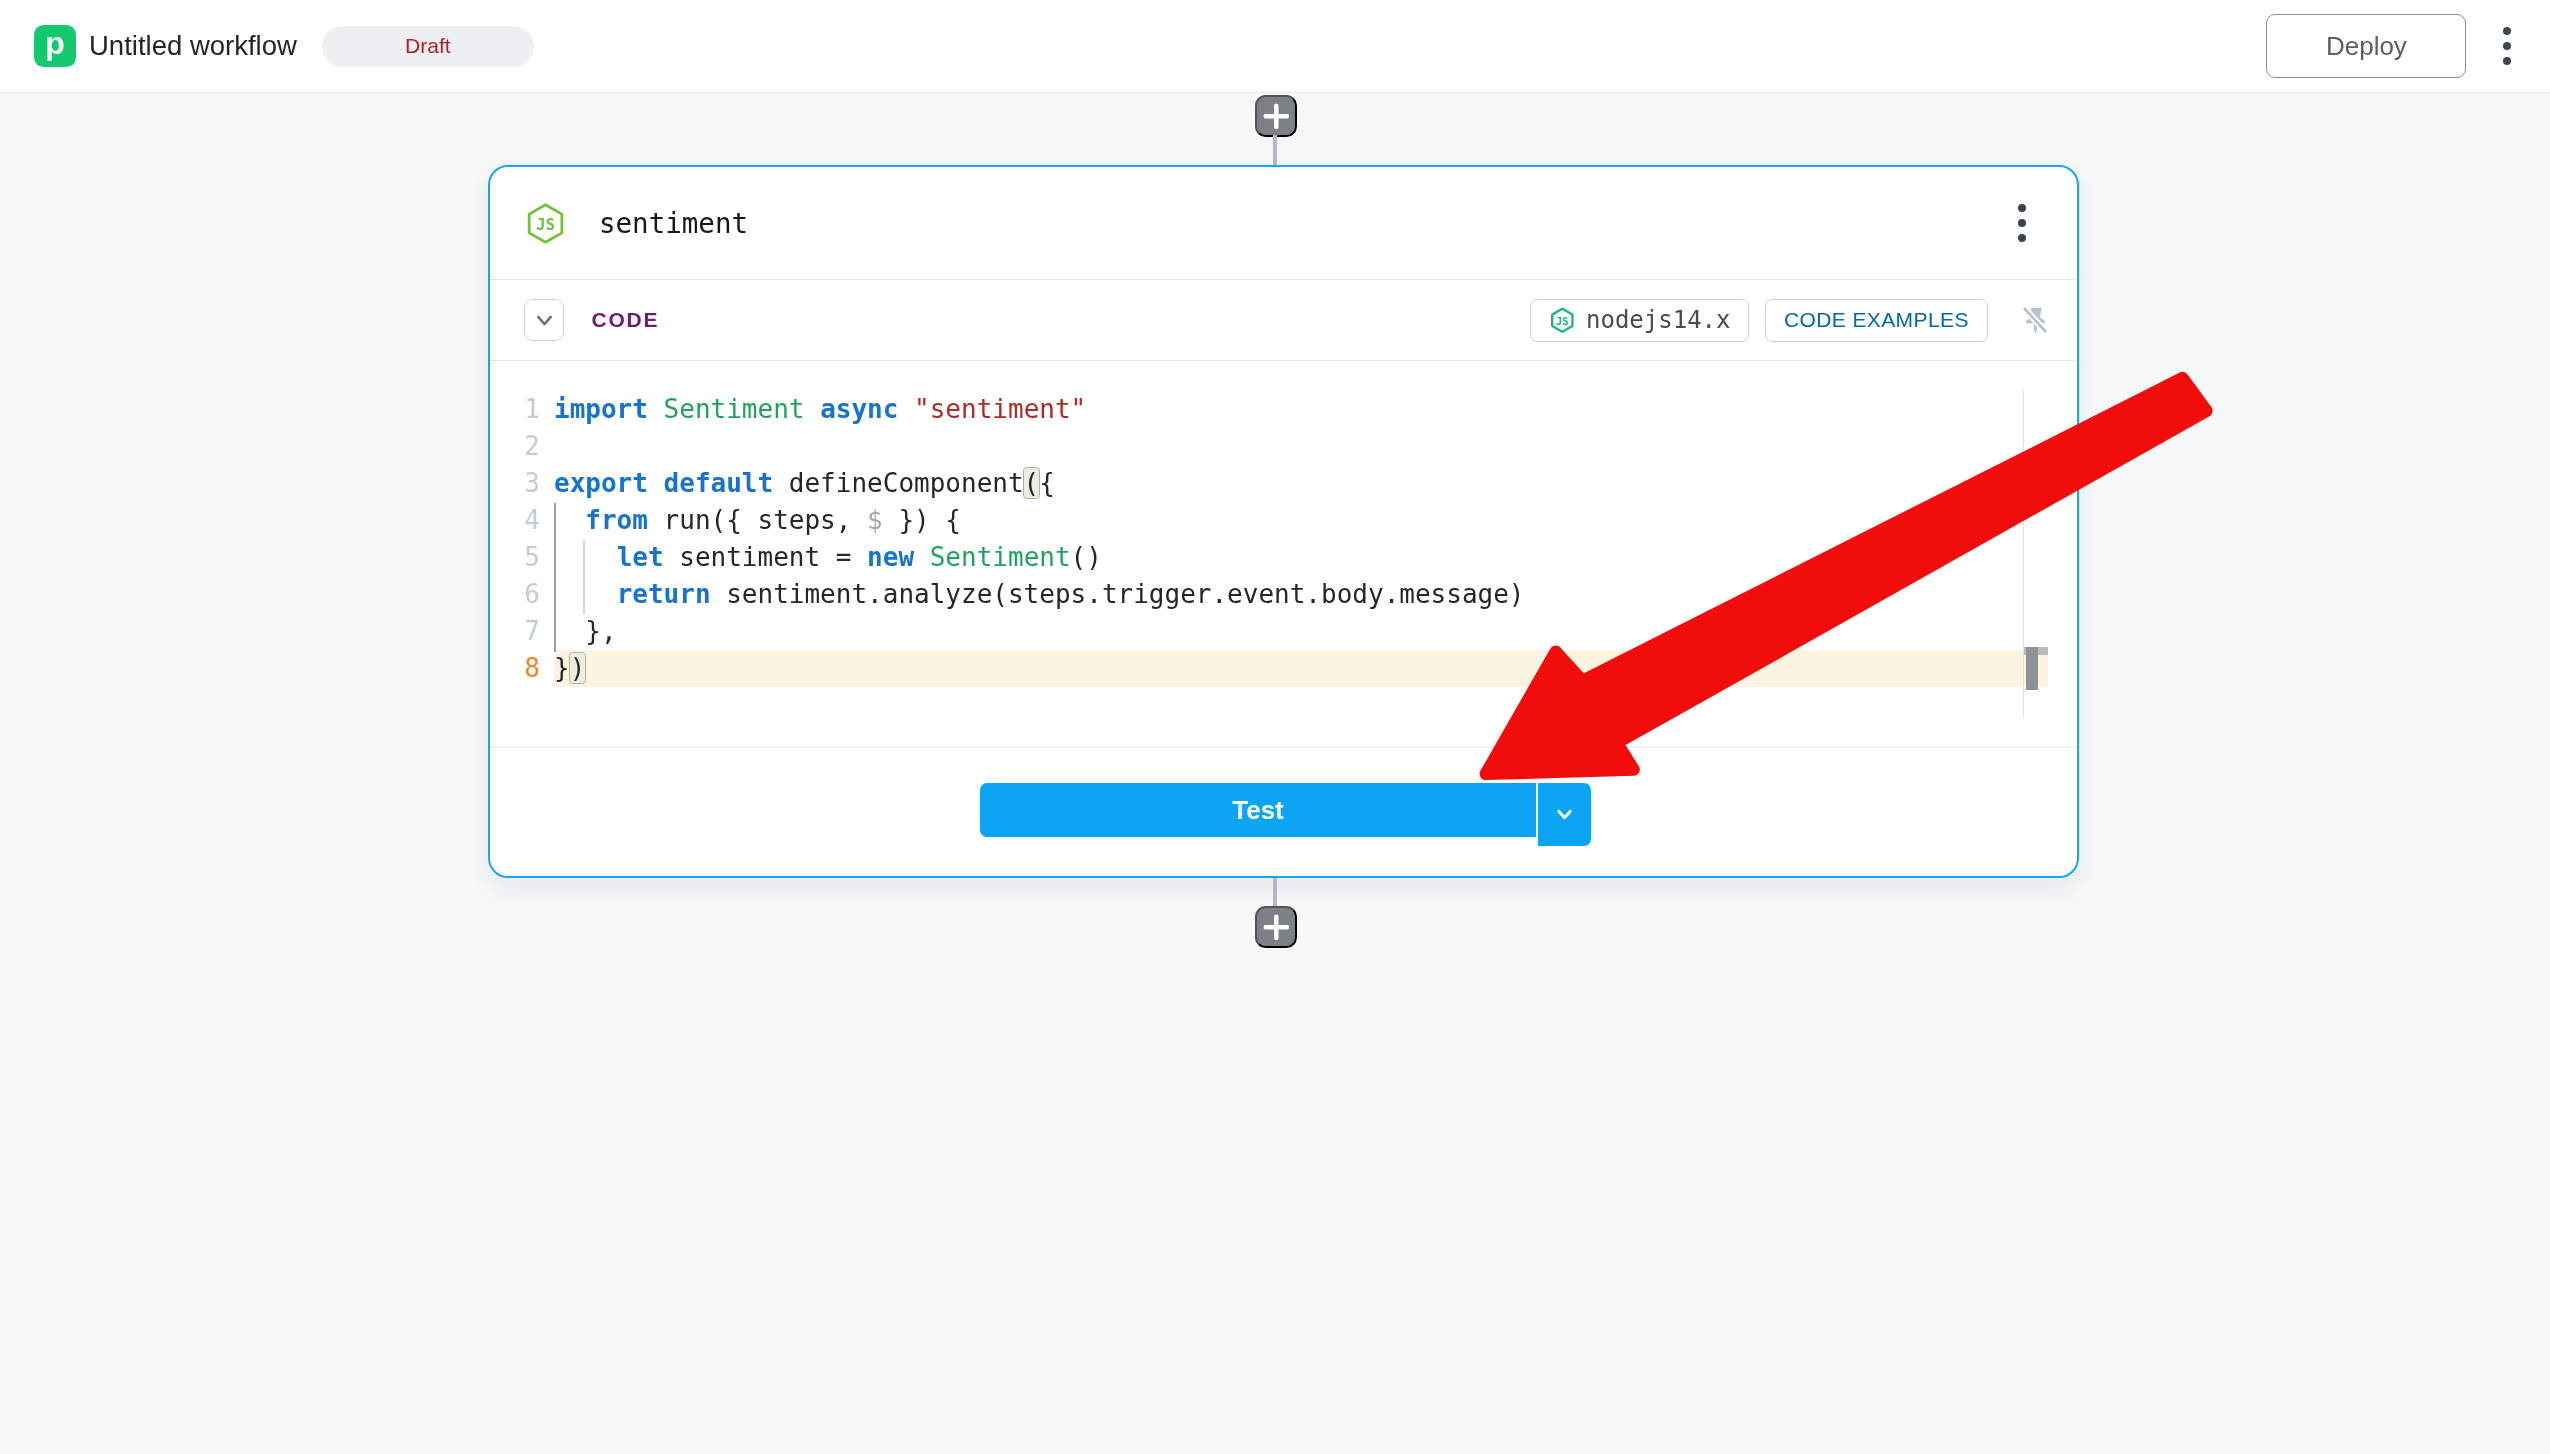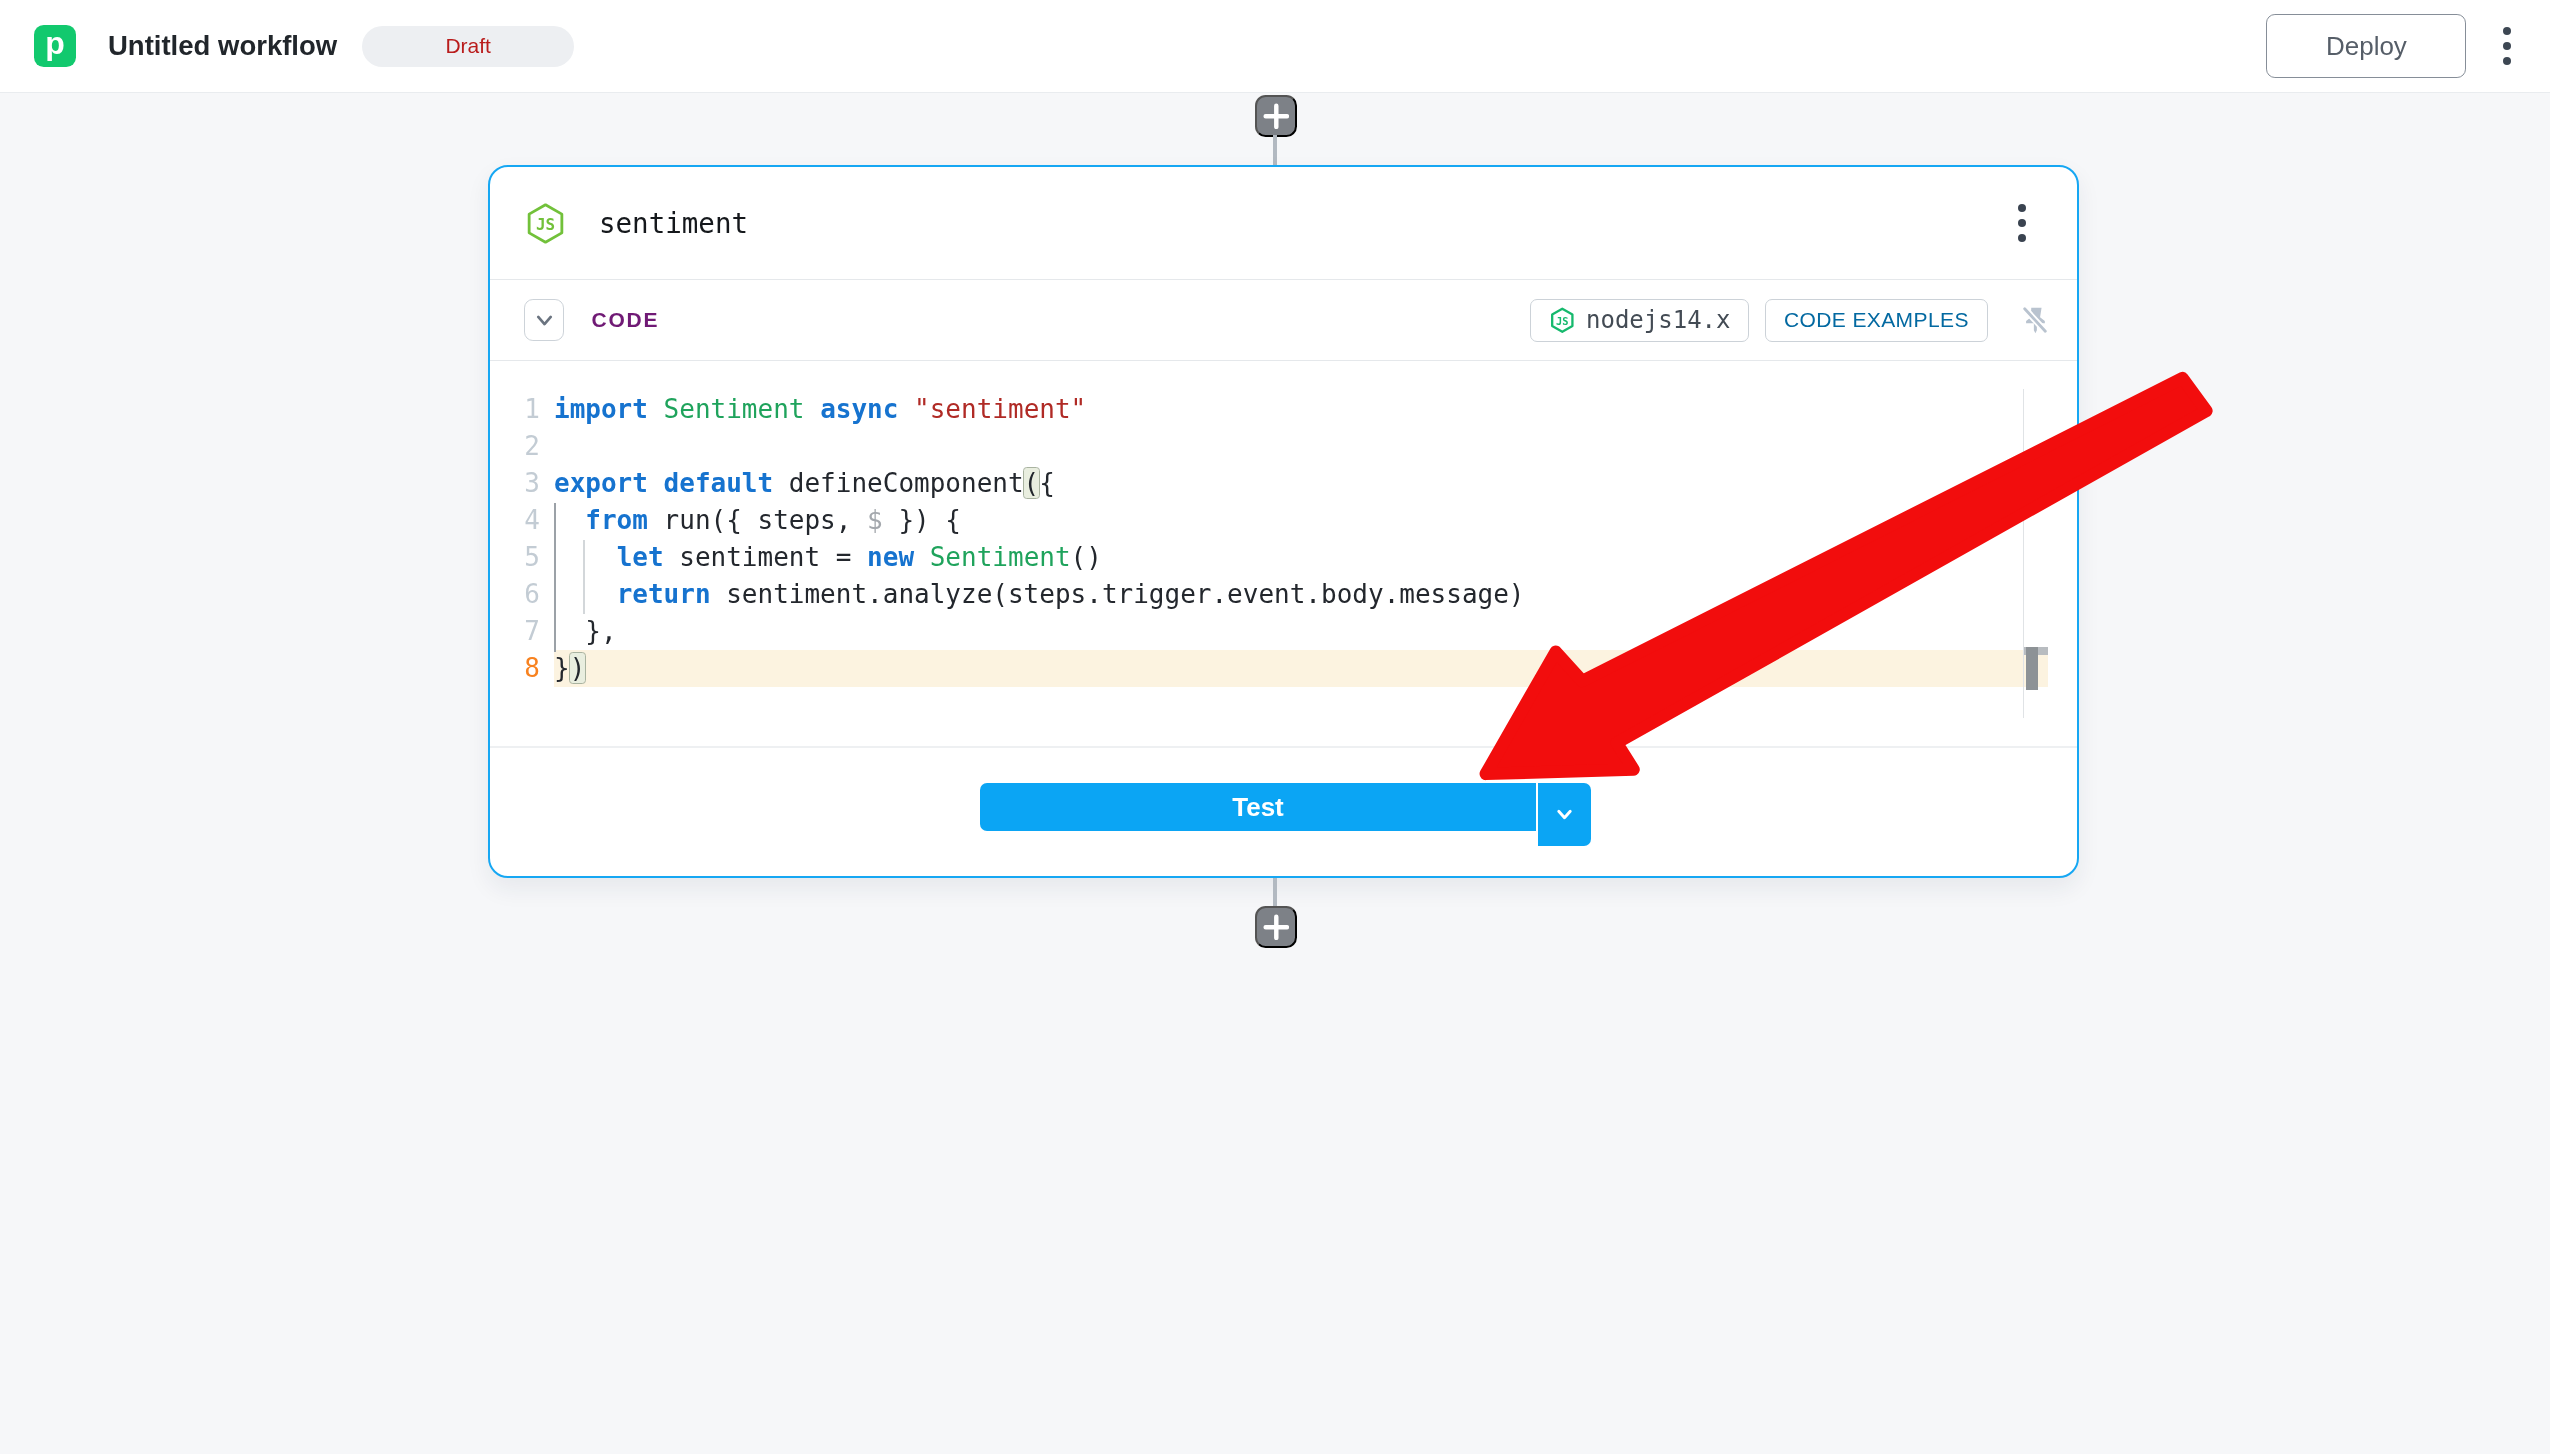--- a/index.html
+++ b/index.html
@@ -13,21 +13,21 @@
   .app-header {
     position:absolute; top:0; left:0; width:2550px; height:93px;
     background:#ffffff; border-bottom:0.9px solid #e9ecef;
     display:flex; align-items:center; padding:0 34px;
   }
   .logo {
     width:42px; height:42px; border-radius:9.7px; background:#12c96e;
     color:#fff; display:flex; align-items:center; justify-content:center;
     font-size:32px; font-weight:bold; padding-bottom:5.3px;
   }
-  .wf-title { margin-left:32px; font-size:27.5px; color:#21262b; font-weight:700; }
+  .wf-title { margin-left:13px; font-size:27.5px; color:#21262b; font-weight:400; }
   .draft-badge {
     margin-left:25px; width:212px; height:41px; border-radius:20.4px;
     background:#edeff2; color:#b91c1c; font-size:21px;
     display:flex; align-items:center; justify-content:center;
   }
   .deploy-btn {
     margin-left:auto; width:200px; height:64px; border:1.8px solid #868e98;
     border-radius:8.9px; background:#fff; color:#565e68; font-size:26px;
     display:flex; align-items:center; justify-content:center;
   }
@@ -106,21 +106,21 @@
   .ig2 { left:93px; top:179px; height:74px; background:#d3d7da; }
   .sb-track { position:absolute; left:1533px; top:28px; width:0.9px; height:329px; background:#e0e3e6; }
   .sb-mark1 { position:absolute; left:1536px; top:128px; width:9.7px; height:14px; background:#9aa0a5; }
   .sb-cap   { position:absolute; left:1534px; top:286px; width:24px; height:8px;  background:#b8bcc0; }
   .sb-mark2 { position:absolute; left:1536px; top:286px; width:11.5px; height:43px; background:#8d9296; }
 
   
   .footer-divider { position:absolute; left:0; top:579px; width:100%; height:1.8px; background:#eef0f2; }
   .test-group { position:absolute; left:490px; top:616px; height:63px; display:flex; }
   .test-main {
-    width:556px; height:48px; background:#0ba5f4; color:#fff;
+    width:556px; height:54px; background:#0ba5f4; color:#fff;
     border:none; border-radius:7px 0 0 7px; font-size:26px; font-weight:bold;
     font-family:"Liberation Sans", sans-serif;
     display:flex; align-items:center; justify-content:center;
   }
   .test-caret {
     width:55px; height:63px; background:#0ba5f4; color:#fff; border:none;
     border-left:2.7px solid #fff; border-radius:0 7px 7px 0;
     display:flex; align-items:center; justify-content:center;
   }
 

